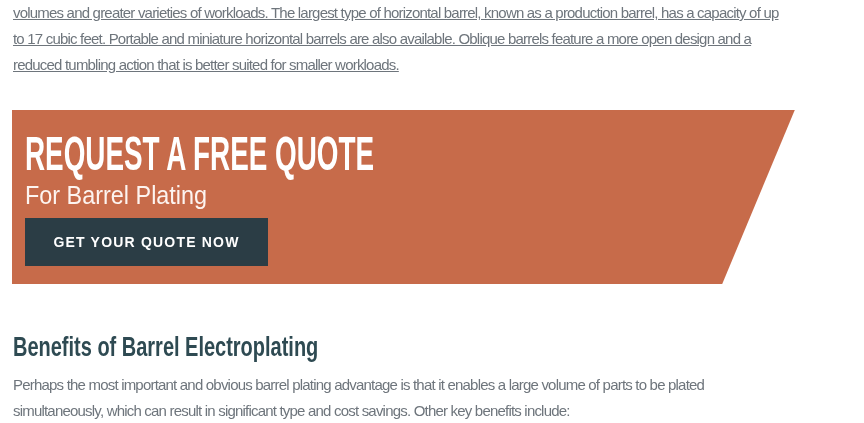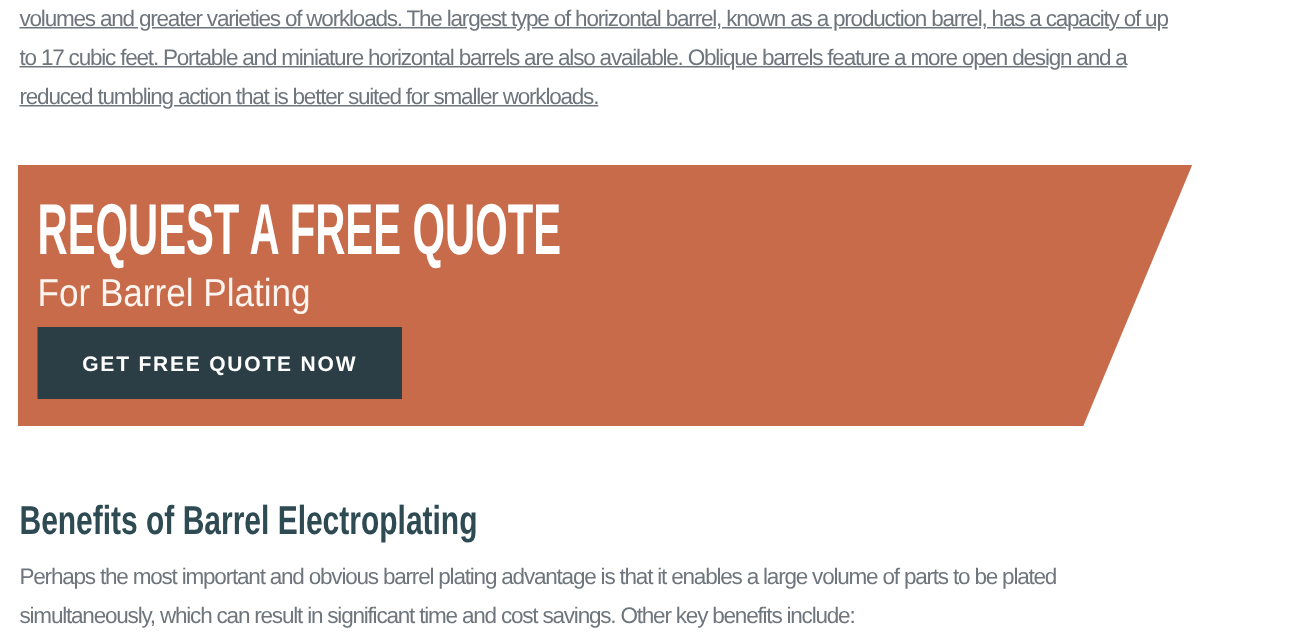--- a/index.html
+++ b/index.html
@@ -90,21 +90,21 @@
 
 <div class="page">
 
   <p class="body-text intro-text">volumes and greater varieties of workloads. The largest type of horizontal barrel, known as a production barrel, has a capacity of up
 to 17 cubic feet. Portable and miniature horizontal barrels are also available. Oblique barrels feature a more open design and a
 reduced tumbling action that is better suited for smaller workloads.</p>
 
   <section class="cta-banner">
     <h2 class="cta-title">REQUEST A FREE QUOTE</h2>
     <div class="cta-subtitle">For Barrel Plating</div>
-    <button class="quote-button">GET FREE QUOTE NOW</button>
+    <button class="quote-button">GET YOUR QUOTE NOW</button>
   </section>
 
   <h3 class="benefits-heading">Benefits of Barrel Electroplating</h3>
 
   <p class="body-text benefits-text">Perhaps the most important and obvious barrel plating advantage is that it enables a large volume of parts to be plated
-simultaneously, which can result in significant time and cost savings. Other key benefits include:</p>
+simultaneously, which can result in significant type and cost savings. Other key benefits include:</p>
 
 </div>
 
 </body></html>

